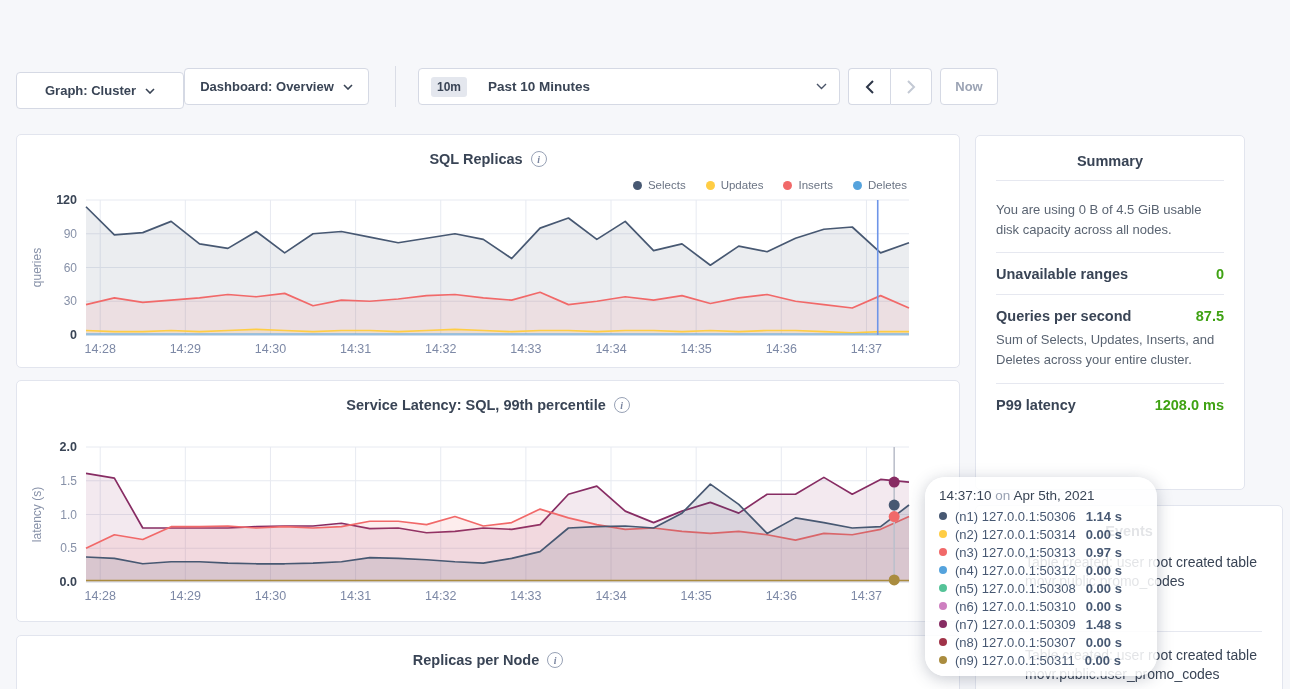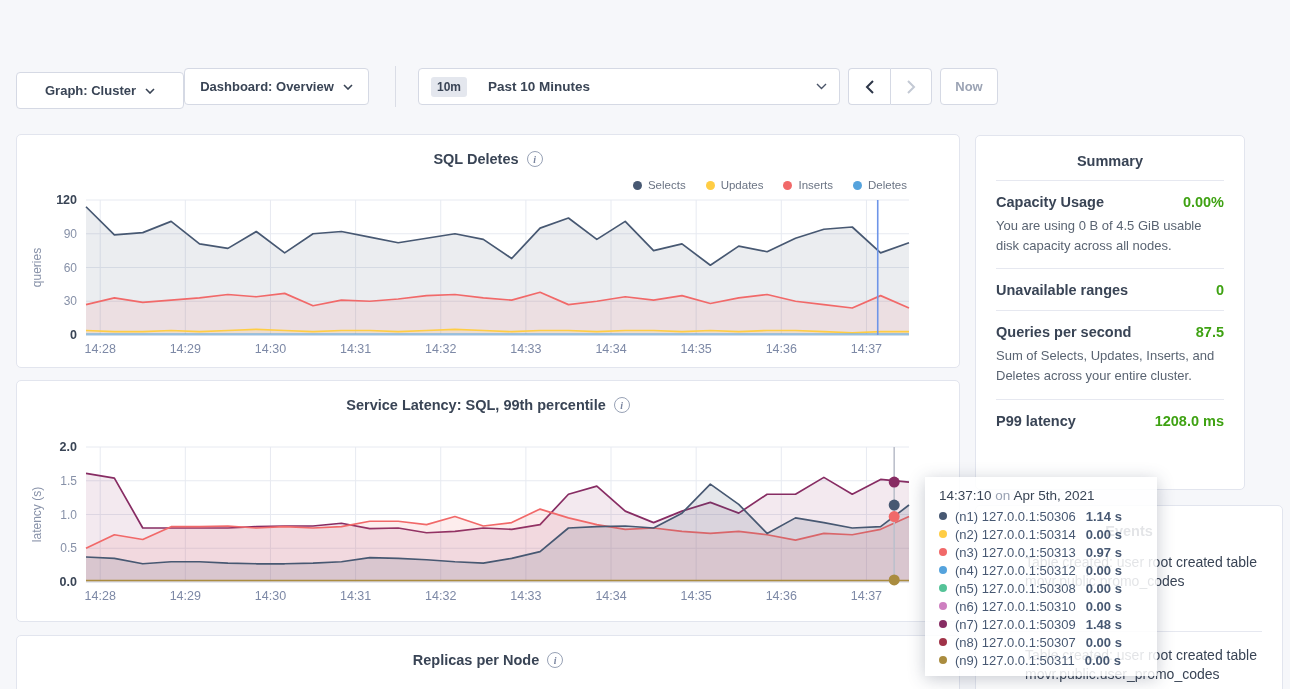--- a/index.html
+++ b/index.html
@@ -56,21 +56,21 @@
   .sdesc { font-weight:400; font-size:13px; color:#5a6472; line-height:1.55; margin-top:6px; }
   .hdiv { height:1px; background:#e6e8f0; }
   .summary-card .first-gap { height:11px; }
 
   .events-card { left:975px; top:505px; width:308px; height:250px; padding:0 20px; }
   .erow { padding:14px 0 13px; font-size:14px; color:#394455; line-height:1.38;margin-left:29px; }
   .erow div { white-space:nowrap; overflow:hidden; }
 
   
   .tooltip { position:absolute; left:925px; top:477px; width:232px; height:199px; z-index:30;
-             background:rgba(255,255,255,0.86); border-radius:0; box-shadow:0 3px 16px rgba(55,65,90,0.28);
+             background:rgba(255,255,255,0.86); border-radius:20px; box-shadow:0 3px 16px rgba(55,65,90,0.28);
              padding:11px 14px 8px; }
   .tt-head { font-size:13.5px; color:#394455; margin-bottom:4px; }
   .tt-on { color:#9aa2b3; }
   .tt-row { display:flex; align-items:center; gap:8px; font-size:13px; color:#475872; height:18px; }
   .tt-row .dot { width:8px; height:8px; }
   .tt-val { font-weight:700; margin-left:2px; }
 </style>
 </head>
 <body>
 
@@ -121,21 +121,21 @@
             <path d="M1 1l6 6-6 6" fill="none" stroke="#c3c9d4" stroke-width="2"></path>
           </svg>
       </span>
     </button>
   </div>
 
   <button class="btn now-btn">Now</button>
 
   <div class="card card1">
     <div class="card-title-row">
-      <span class="card-title">SQL Deletes</span>
+      <span class="card-title">SQL Replicas</span>
       <span class="info-icon">i</span>
     </div>
     <div class="legend">
       <span class="legend-item">
         <span class="dot" style="background: rgb(71, 88, 114);"></span>
         <span>Selects</span>
       </span>
       <span class="legend-item">
         <span class="dot" style="background: rgb(255, 205, 68);"></span>
         <span>Updates</span>
@@ -254,24 +254,20 @@
     </div>
   </div>
 
   <aside class="card summary-card">
     <div class="panel-title">Summary</div>
     <div class="first-gap"></div>
 
     <div class="hdiv"></div>
 
     <div class="srow">
-      <div class="srow-head">
-        <span>Capacity Usage</span>
-        <span class="sval">0.00%</span>
-      </div>
       <p class="sdesc">You are using 0 B of 4.5 GiB usable disk capacity across all nodes.</p>
     </div>
     <div class="hdiv"></div>
 
     <div class="srow">
       <div class="srow-head">
         <span>Unavailable ranges</span>
         <span class="sval">0</span>
       </div>
     </div>

